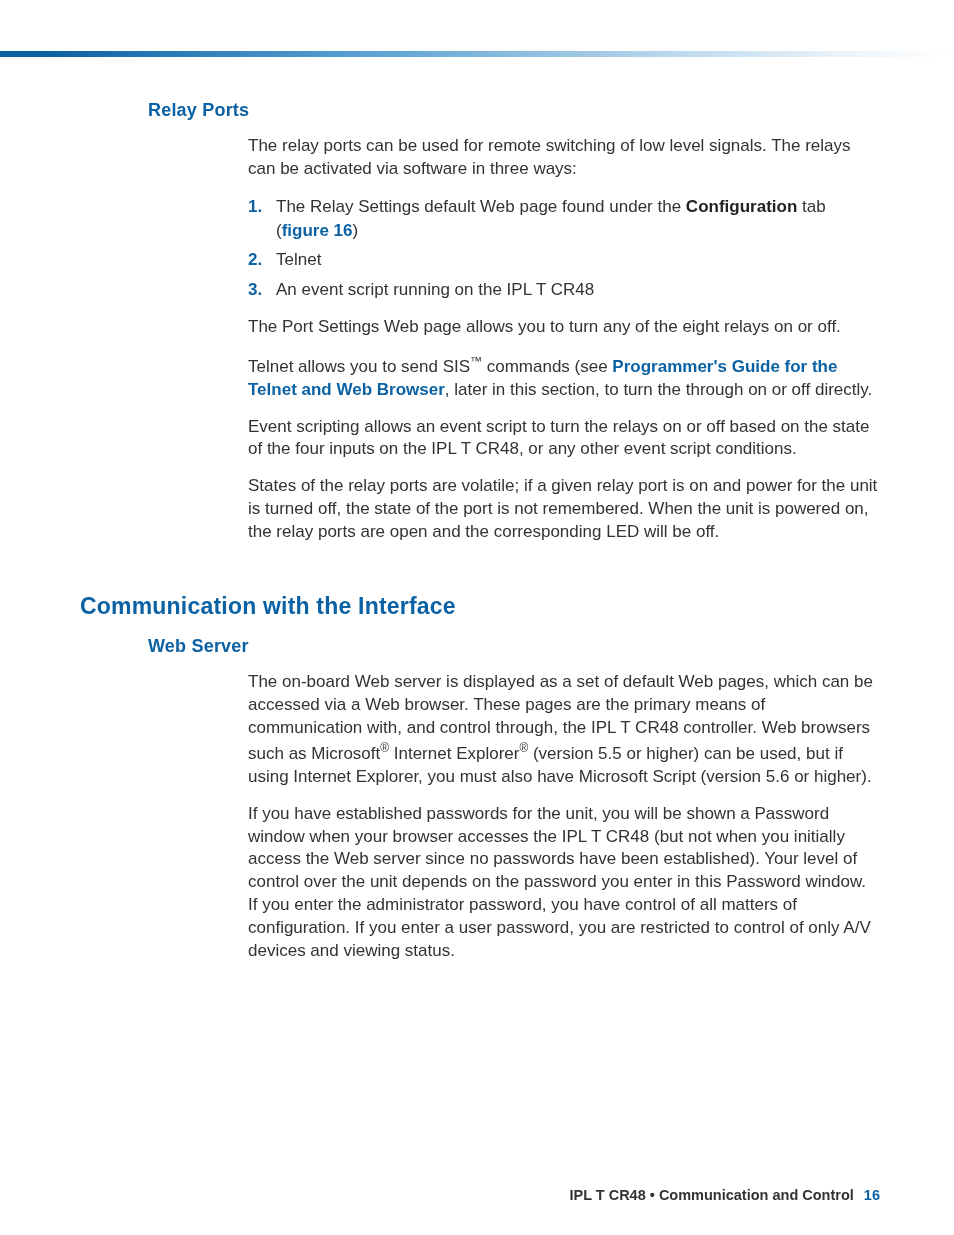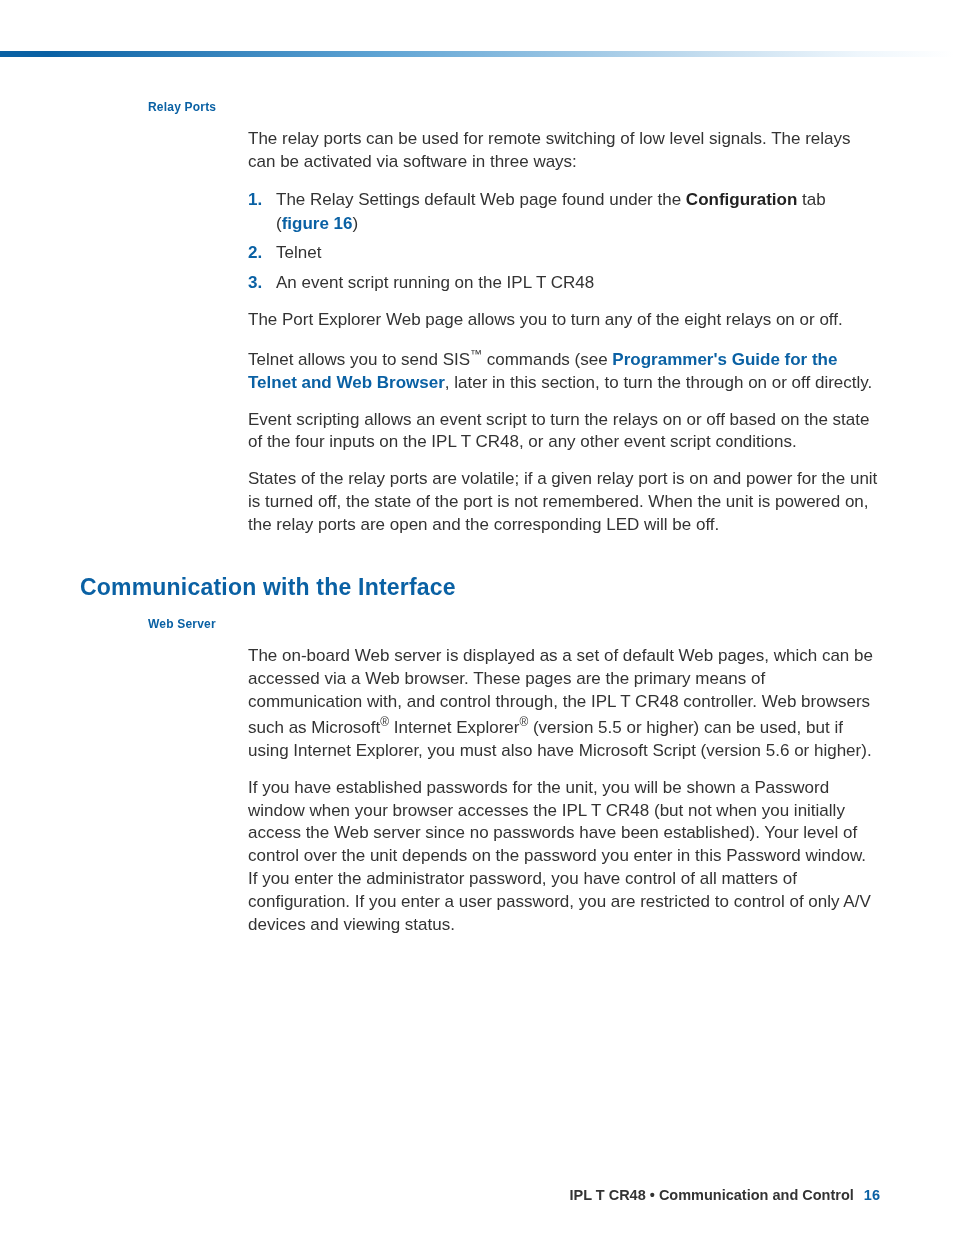--- a/index.html
+++ b/index.html
@@ -21,30 +21,30 @@
     background: linear-gradient(to right, #0a61a4 0%, #0a61a4 5%, #5fa4d4 40%, #c8dff0 75%, #eef6fc 90%, #ffffff 100%);
   }
   .page {
     position: absolute;
     top: 100px;
     left: 80px;
     width: 800px;
   }
   h2.section {
     color: #0a61a4;
-    font-size: 12px;
+    font-size: 18px;
     font-weight: 700;
     margin: 0 0 14px 68px;
     letter-spacing: 0.2px;
   }
   h1.major {
     color: #0a61a4;
     font-size: 23px;
     font-weight: 700;
-    margin: 37px 0 16px 0;
+    margin: 49px 0 16px 0;
     letter-spacing: 0.2px;
   }
   .body-block {
     margin-left: 168px;
     width: 632px;
     font-size: 17px;
     line-height: 1.35;
     color: #333;
   }
   .body-block p {
@@ -107,21 +107,21 @@
       <li>
         <span class="num">2.</span>
         <span>Telnet</span>
       </li>
       <li>
         <span class="num">3.</span>
         <span>An event script running on the IPL T CR48</span>
       </li>
     </ol>
 
-    <p>The Port Explorer Web page allows you to turn any of the eight relays on or off.</p>
+    <p>The Port Settings Web page allows you to turn any of the eight relays on or off.</p>
 
     <p>
       <span>Telnet allows you to send SIS</span><span class="sup">™</span><span> commands (see </span><span class="link">Programmer's Guide for the Telnet and Web Browser</span><span>, later in this section, to turn the through on or off directly.</span>
     </p>
 
     <p>Event scripting allows an event script to turn the relays on or off based on the state of the four inputs on the IPL T CR48, or any other event script conditions.</p>
     <p>States of the relay ports are volatile; if a given relay port is on and power for the unit is turned off, the state of the port is not remembered. When the unit is powered on, the relay ports are open and the corresponding LED will be off.</p>
   </div>
 
   <h1 class="major">Communication with the Interface</h1>

